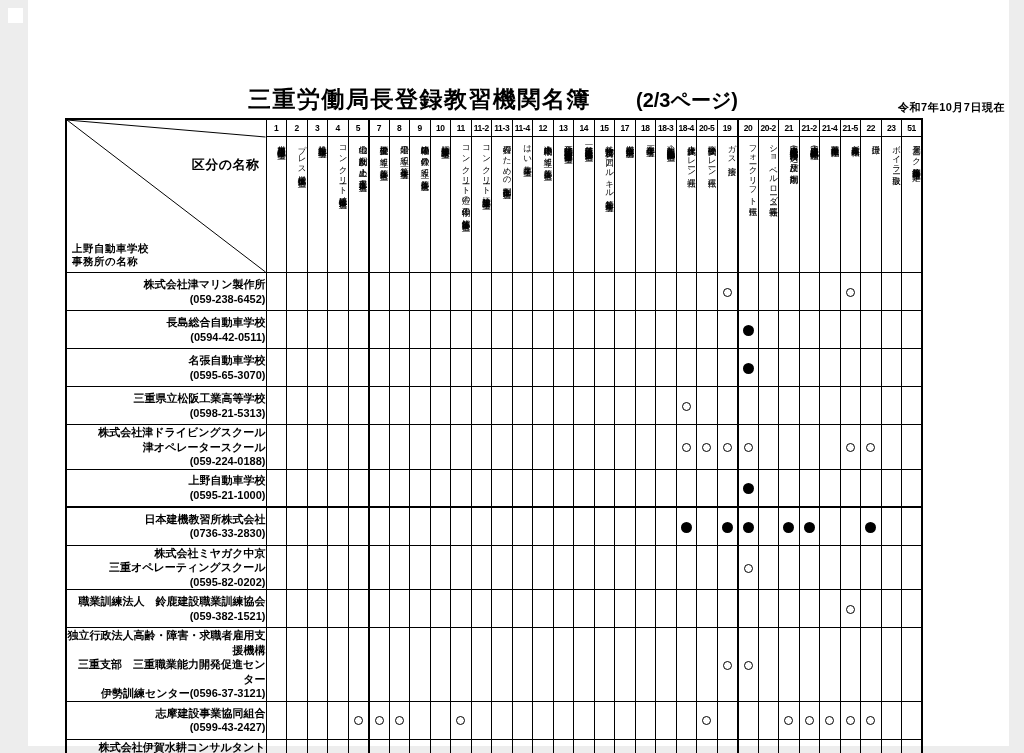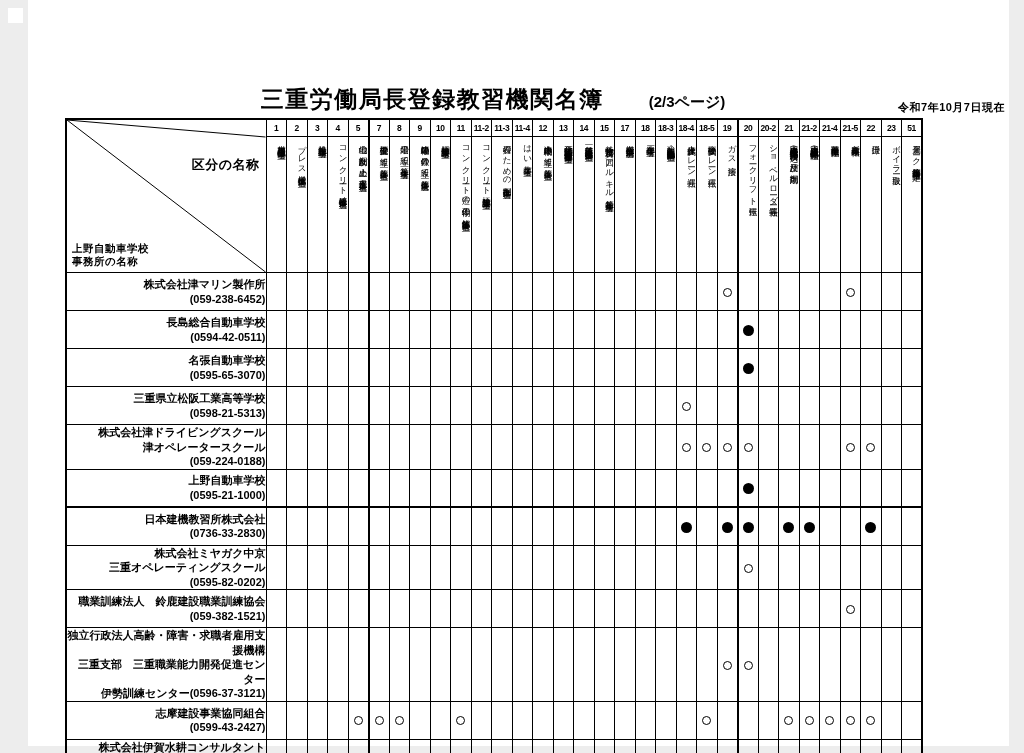--- a/index.html
+++ b/index.html
@@ -16,21 +16,21 @@
   }
   .page{
     position:absolute;left:28px;top:0;width:981px;height:746px;
     background:#fff;
   }
   .title{
     position:absolute;left:37px;top:84px;width:856px;
     text-align:center;font-weight:bold;font-size:23px;letter-spacing:1.5px;
     white-space:nowrap;
   }
-  .title .suffix{font-size:15px;letter-spacing:0;margin-left:45px;}
+  .title .suffix{font-size:20px;letter-spacing:0;margin-left:45px;}
   .date-note{
     position:absolute;top:100px;right:4px;
     font-size:11px;font-weight:bold;letter-spacing:0.5px;
   }
   table.reg{
     position:absolute;left:37px;top:118px;
     border-collapse:collapse;table-layout:fixed;
     border:2px solid #000;
   }
   table.reg th,table.reg td{
@@ -138,21 +138,21 @@
             <th class="num">11-3</th>
             <th class="num">11-4</th>
             <th class="num">12</th>
             <th class="num">13</th>
             <th class="num">14</th>
             <th class="num">15</th>
             <th class="num">17</th>
             <th class="num">18</th>
             <th class="num">18-3</th>
             <th class="num">18-4</th>
-            <th class="num">18-5</th>
+            <th class="num">20-5</th>
             <th class="num tr2">19</th>
             <th class="num">20</th>
             <th class="num">20-2</th>
             <th class="num">21</th>
             <th class="num">21-2</th>
             <th class="num">21-4</th>
             <th class="num">21-5</th>
             <th class="num">22</th>
             <th class="num">23</th>
             <th class="num">51</th>

